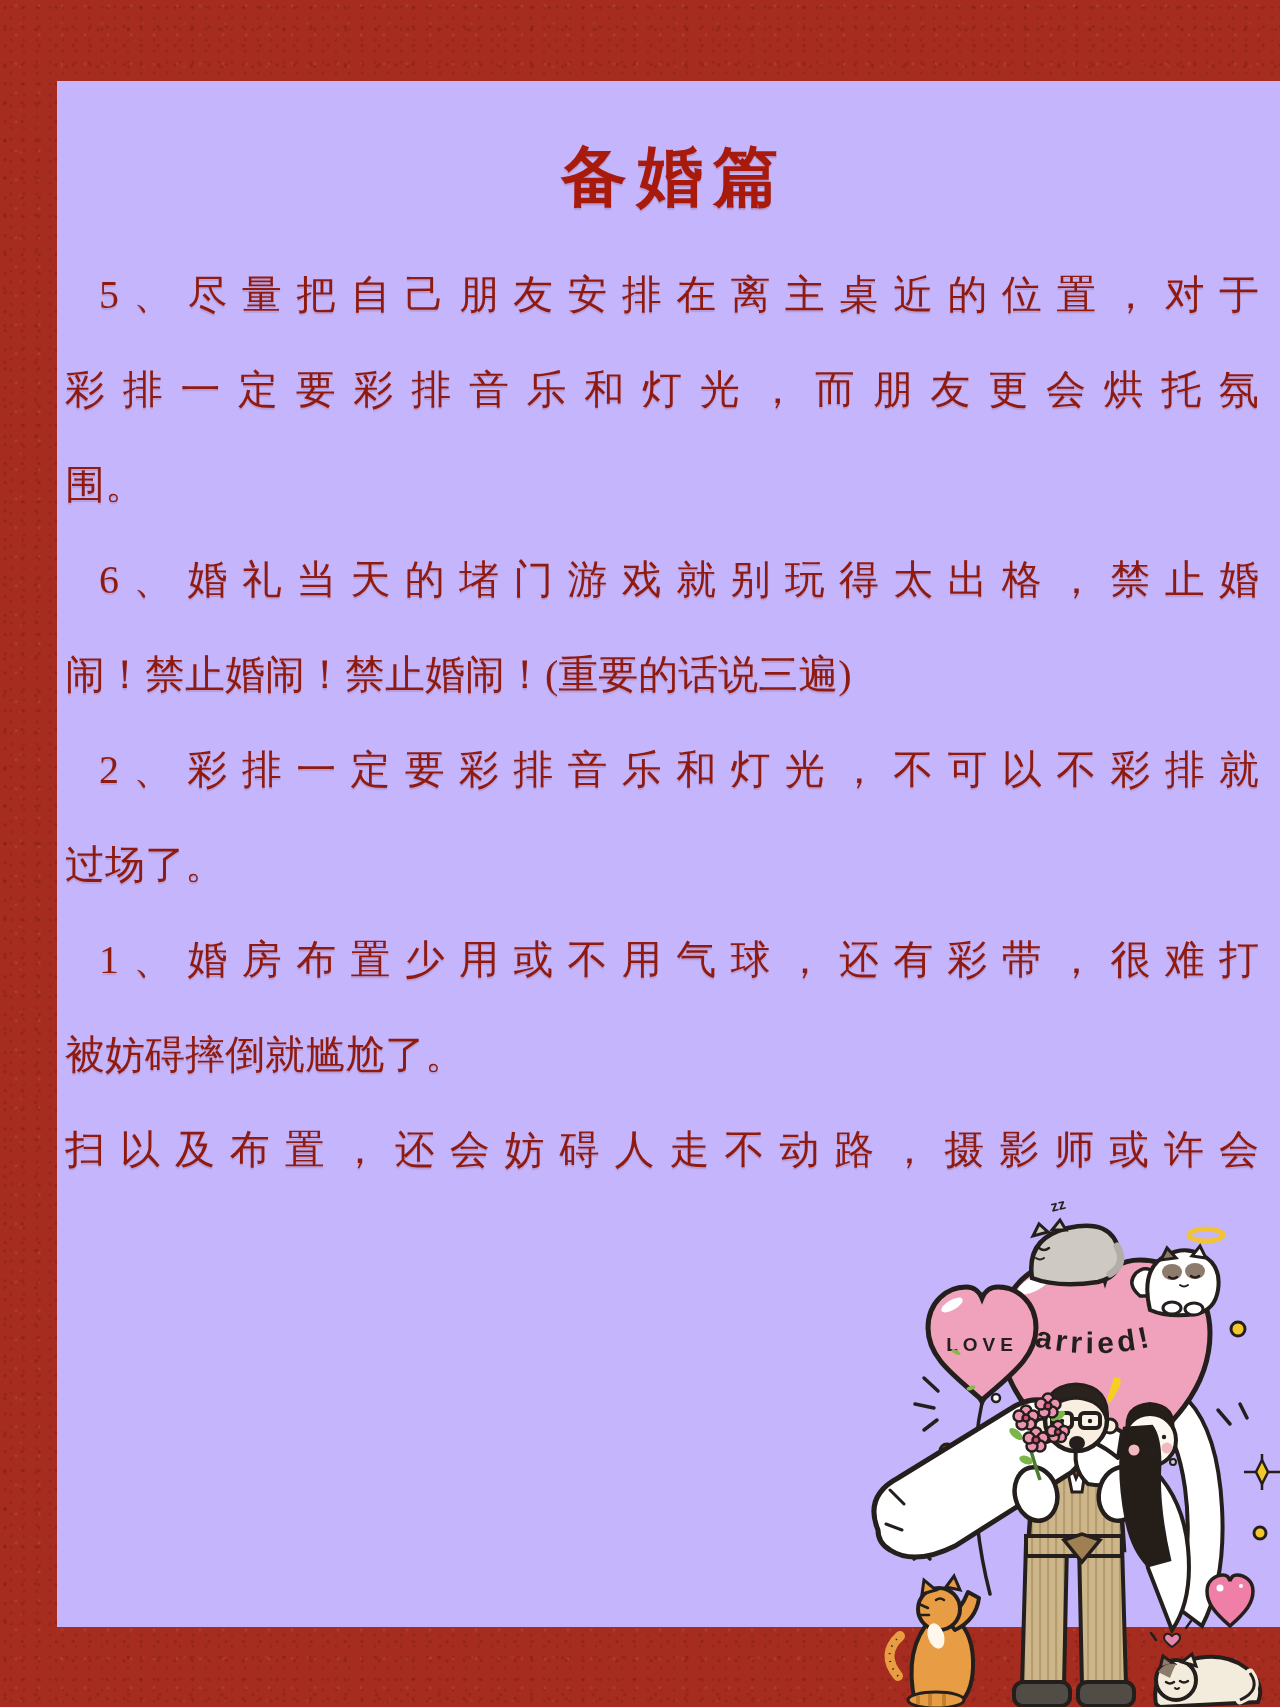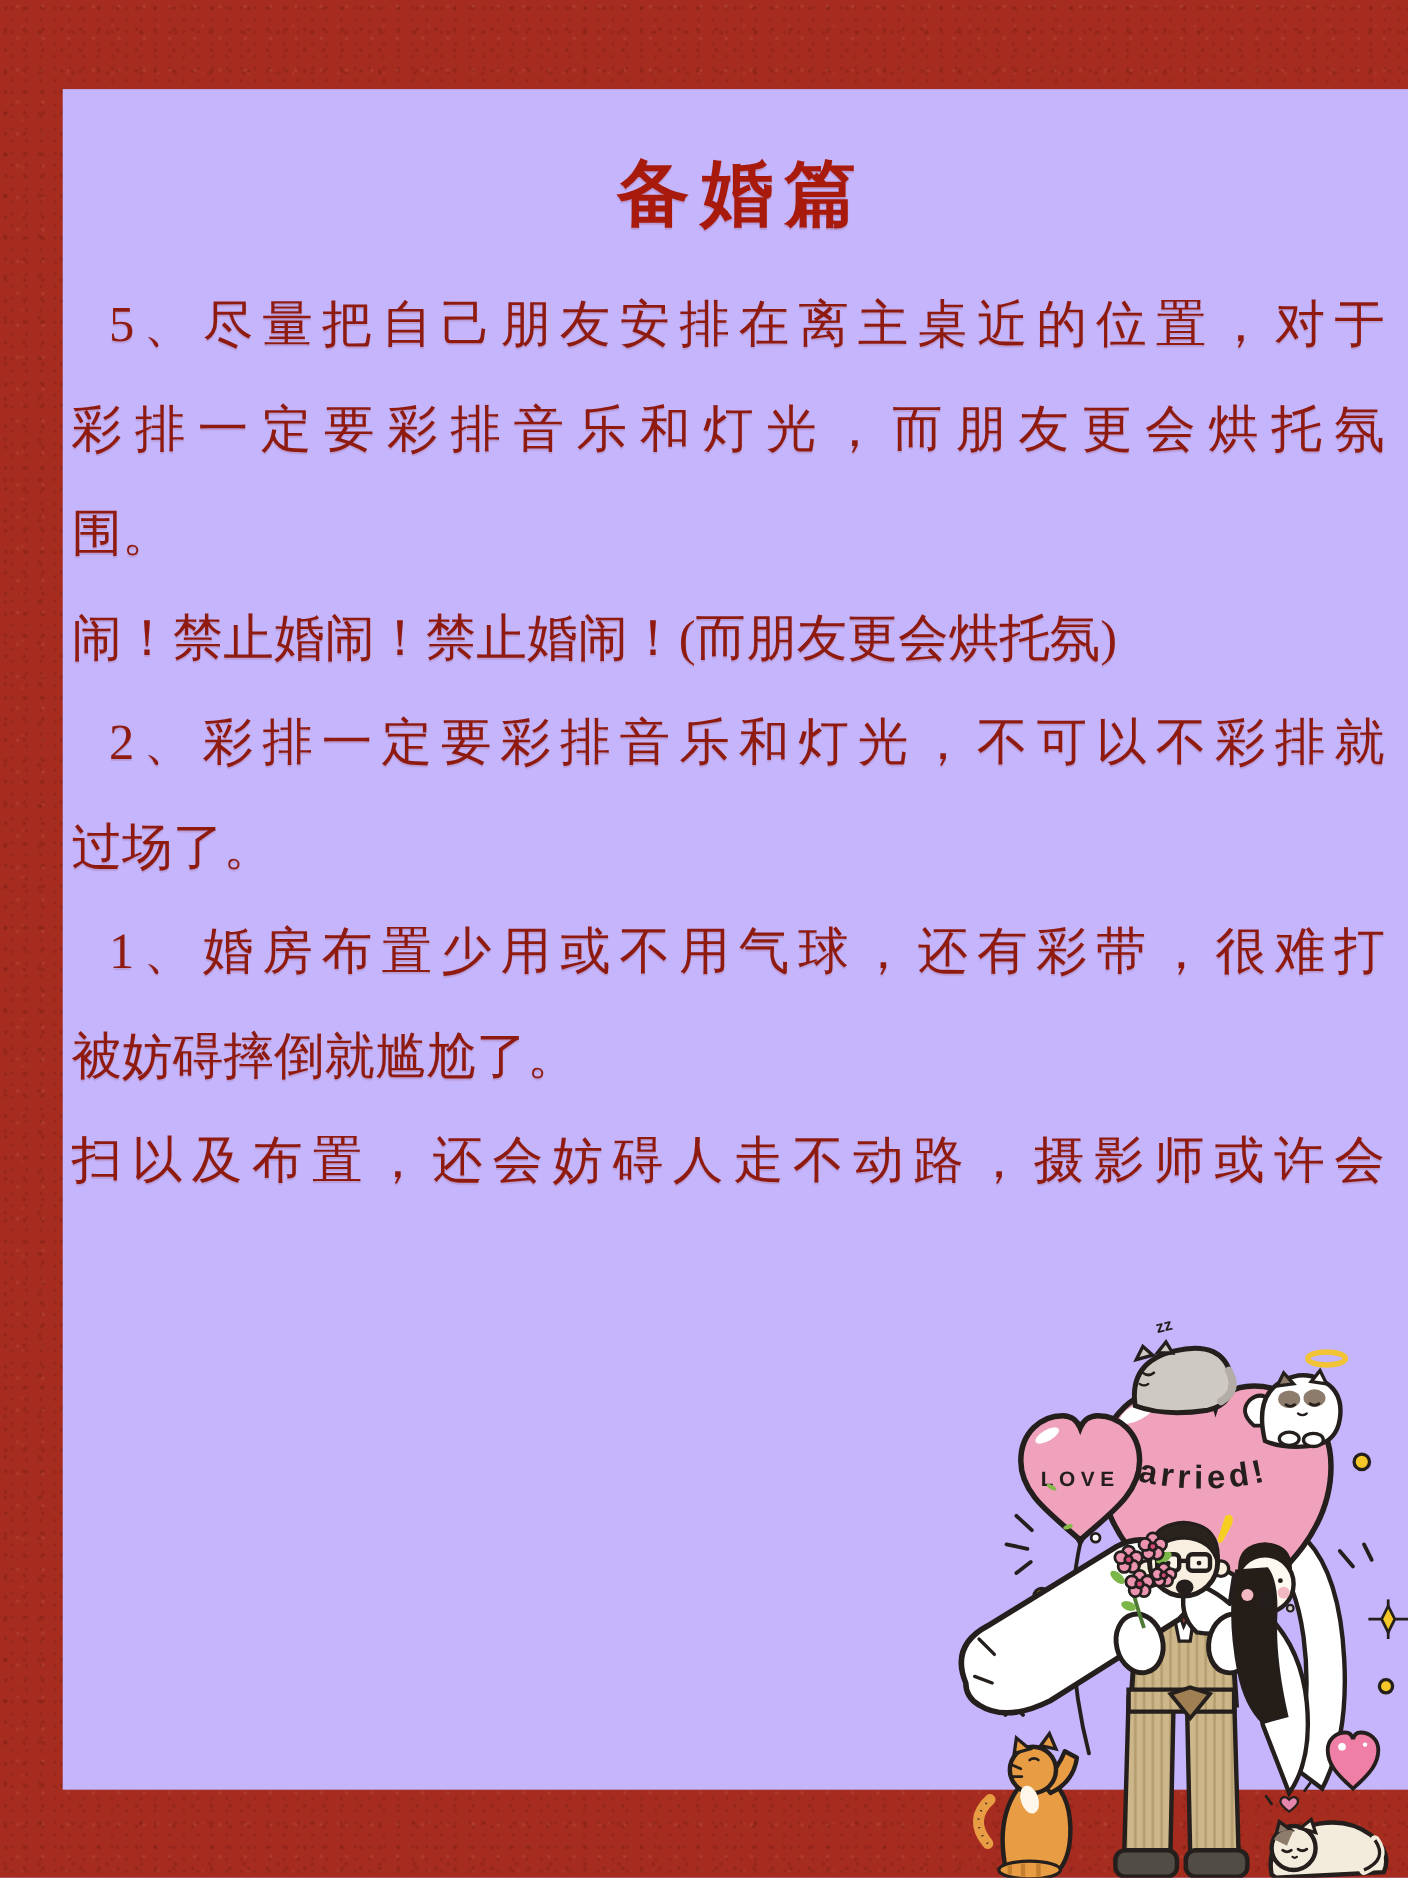--- a/index.html
+++ b/index.html
@@ -27,21 +27,21 @@
     height:72px;line-height:72px;
     text-align:center;
     font-size:66px;font-weight:bold;
     letter-spacing:10px;
     color:#a81a0c;
     text-shadow:0 2px 1px rgba(120,20,10,.18);
   }
   .content{
     margin:34px 34px 0 8px;
     color:#8f1b10;
-    font-size:46px;
+    font-size:40px;
     text-shadow:0 2px 1px rgba(120,20,10,.15);
   }
   .line{
     height:95px;line-height:95px;
     white-space:nowrap;
     text-align:justify;
     text-align-last:justify;
   }
   .line.first{padding-left:34px;}
   .line.last{text-align-last:left;}
@@ -52,21 +52,22 @@
 </style>
 </head>
 <body>
 
 <div class="card">
   <div class="title">备婚篇</div>
   <div class="content">
     <div class="line first">5、尽量把自己朋友安排在离主桌近的位置，对于</div>
     <div class="line">彩排一定要彩排音乐和灯光，而朋友更会烘托氛</div>
     <div class="line last">围。</div>
-    <div class="line last">闹！禁止婚闹！禁止婚闹！(而朋友更会烘托氛)</div>
+    <div class="line first">6、婚礼当天的堵门游戏就别玩得太出格，禁止婚</div>
+    <div class="line last">闹！禁止婚闹！禁止婚闹！(重要的话说三遍)</div>
     <div class="line first">2、彩排一定要彩排音乐和灯光，不可以不彩排就</div>
     <div class="line last">过场了。</div>
     <div class="line first">1、婚房布置少用或不用气球，还有彩带，很难打</div>
     <div class="line last">被妨碍摔倒就尴尬了。</div>
     <div class="line">扫以及布置，还会妨碍人走不动路，摄影师或许会</div>
   </div>
 </div>
 
 <svg class="illus" viewBox="0 0 460 620" xmlns="http://www.w3.org/2000/svg">
   <defs>

